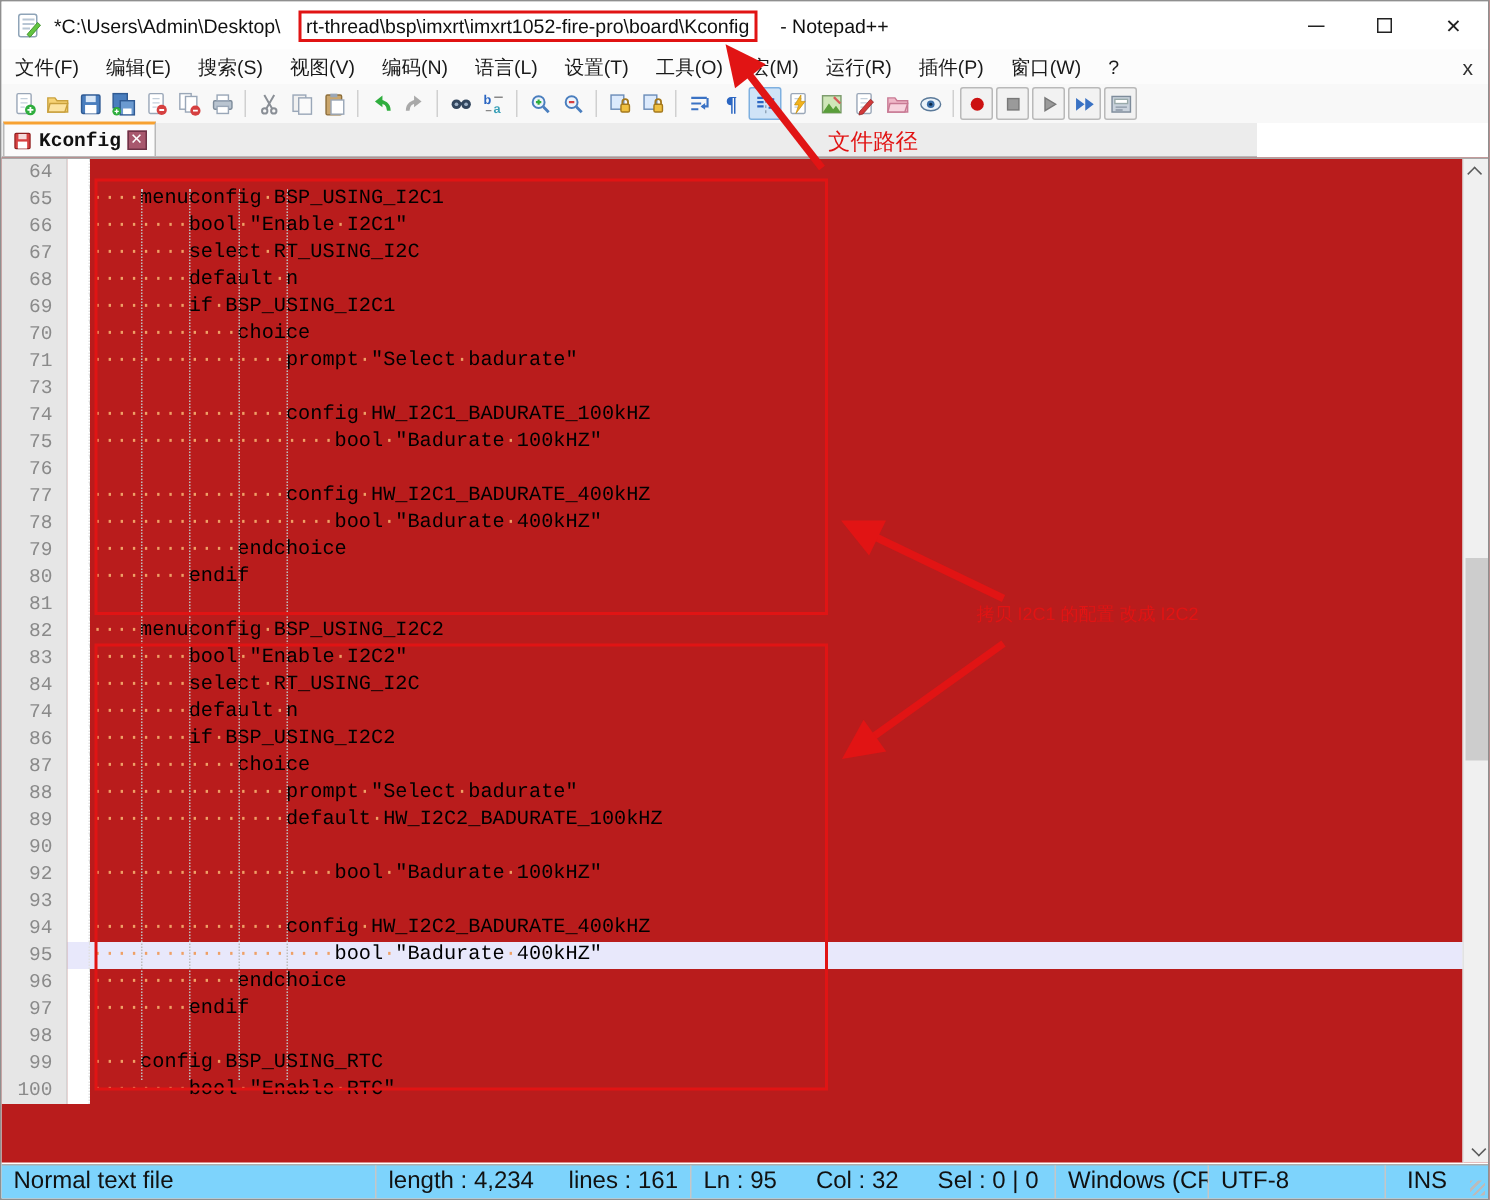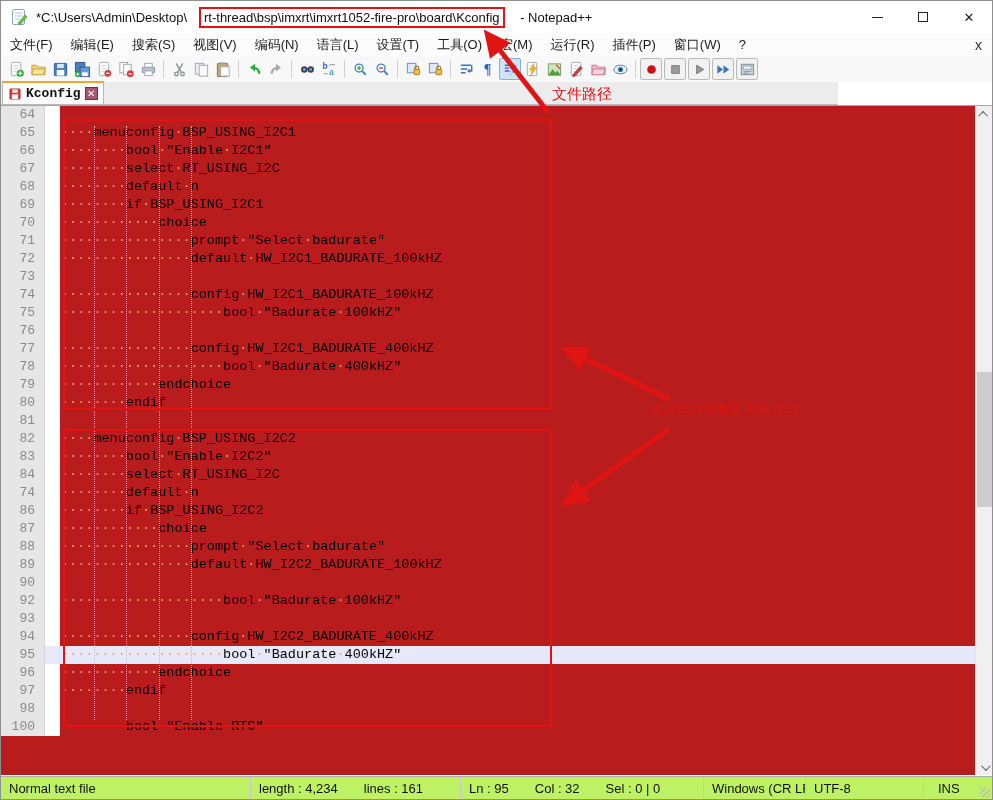--- a/index.html
+++ b/index.html
@@ -63,22 +63,22 @@
   .vscroll { position:absolute; right:0; top:0; width:17px; height:670px; background:#f0f0f0;
              border-left:1px solid #e2e2e2; }
   .vs-btn { position:absolute; left:0; width:17px; height:17px; display:flex; align-items:center;
             justify-content:center; }
   .chev { width:7px; height:7px; border-left:1.6px solid #5a5a5a; border-top:1.6px solid #5a5a5a; }
   .chev.up { transform:rotate(45deg) translateY(2px); }
   .chev.down { transform:rotate(225deg) translateY(2px); }
   .vs-thumb { position:absolute; left:1px; width:15px; background:#cdcdcd; }
 
   
-  .statusbar { position:absolute; left:0; top:775px; width:991px; height:23px; background:#bef264;
-               border-top:1px solid #aeaeae; display:flex; align-items:center; font-size:13px;
+  .statusbar { position:absolute; left:0; top:775px; width:991px; height:23px; background:#7dd3fc;
+               border-top:1px solid #aeaeae; display:flex; align-items:center; font-size:16px;
                color:#111; }
   .sb-sec { height:100%; display:flex; align-items:center; padding:0 8px;
             border-right:1px solid #c6c6c6; white-space:nowrap; overflow:hidden; }
   .sb-gap { display:inline-block; width:26px; }
   .sb-grip { position:absolute; right:2px; bottom:2px; width:10px; height:10px;
              background:repeating-linear-gradient(135deg,#bbb 0 1.5px,transparent 1.5px 4px); }
 
   
   .anno-box { position:absolute; border:2px solid #e11414; z-index:5; pointer-events:none; }
   .anno-text { position:absolute; color:#e11414; z-index:6; white-space:nowrap; }
@@ -393,25 +393,20 @@
         <span class="ln">70</span>
         <span class="bm"></span>
         <span class="code-wrap"><span class="ws">············</span><span>choice</span></span>
       </div>
       <div class="code-line">
         <span class="ln">71</span>
         <span class="bm"></span>
         <span class="code-wrap"><span class="ws">················</span><span>prompt</span><span class="ws">·</span><span>"Select</span><span class="ws">·</span><span>badurate"</span></span>
       </div>
       <div class="code-line">
-        <span class="ln">72</span>
-        <span class="bm"></span>
-        <span class="code-wrap"><span class="ws">················</span><span>default</span><span class="ws">·</span><span>HW_I2C1_BADURATE_100kHZ</span></span>
-      </div>
-      <div class="code-line">
         <span class="ln">73</span>
         <span class="bm"></span>
         <span class="code-wrap"></span>
       </div>
       <div class="code-line">
         <span class="ln">74</span>
         <span class="bm"></span>
         <span class="code-wrap"><span class="ws">················</span><span>config</span><span class="ws">·</span><span>HW_I2C1_BADURATE_100kHZ</span></span>
       </div>
       <div class="code-line">
@@ -521,20 +516,25 @@
       </div>
       <div class="code-line">
         <span class="ln">97</span>
         <span class="bm"></span>
         <span class="code-wrap"><span class="ws">········</span><span>endif</span></span>
       </div>
       <div class="code-line">
         <span class="ln">98</span>
         <span class="bm"></span>
         <span class="code-wrap"></span>
+      </div>
+      <div class="code-line">
+        <span class="ln">99</span>
+        <span class="bm"></span>
+        <span class="code-wrap"><span class="ws">····</span><span>config</span><span class="ws">·</span><span>BSP_USING_RTC</span></span>
       </div>
       <div class="code-line">
         <span class="ln">100</span>
         <span class="bm"></span>
         <span class="code-wrap"><span class="ws">········</span><span>bool</span><span class="ws">·</span><span>"Enable</span><span class="ws">·</span><span>RTC"</span></span>
       </div>
     </div>
   <div class="vscroll">
     <div class="vs-btn" style="top:0">
         <span class="chev up"></span>

